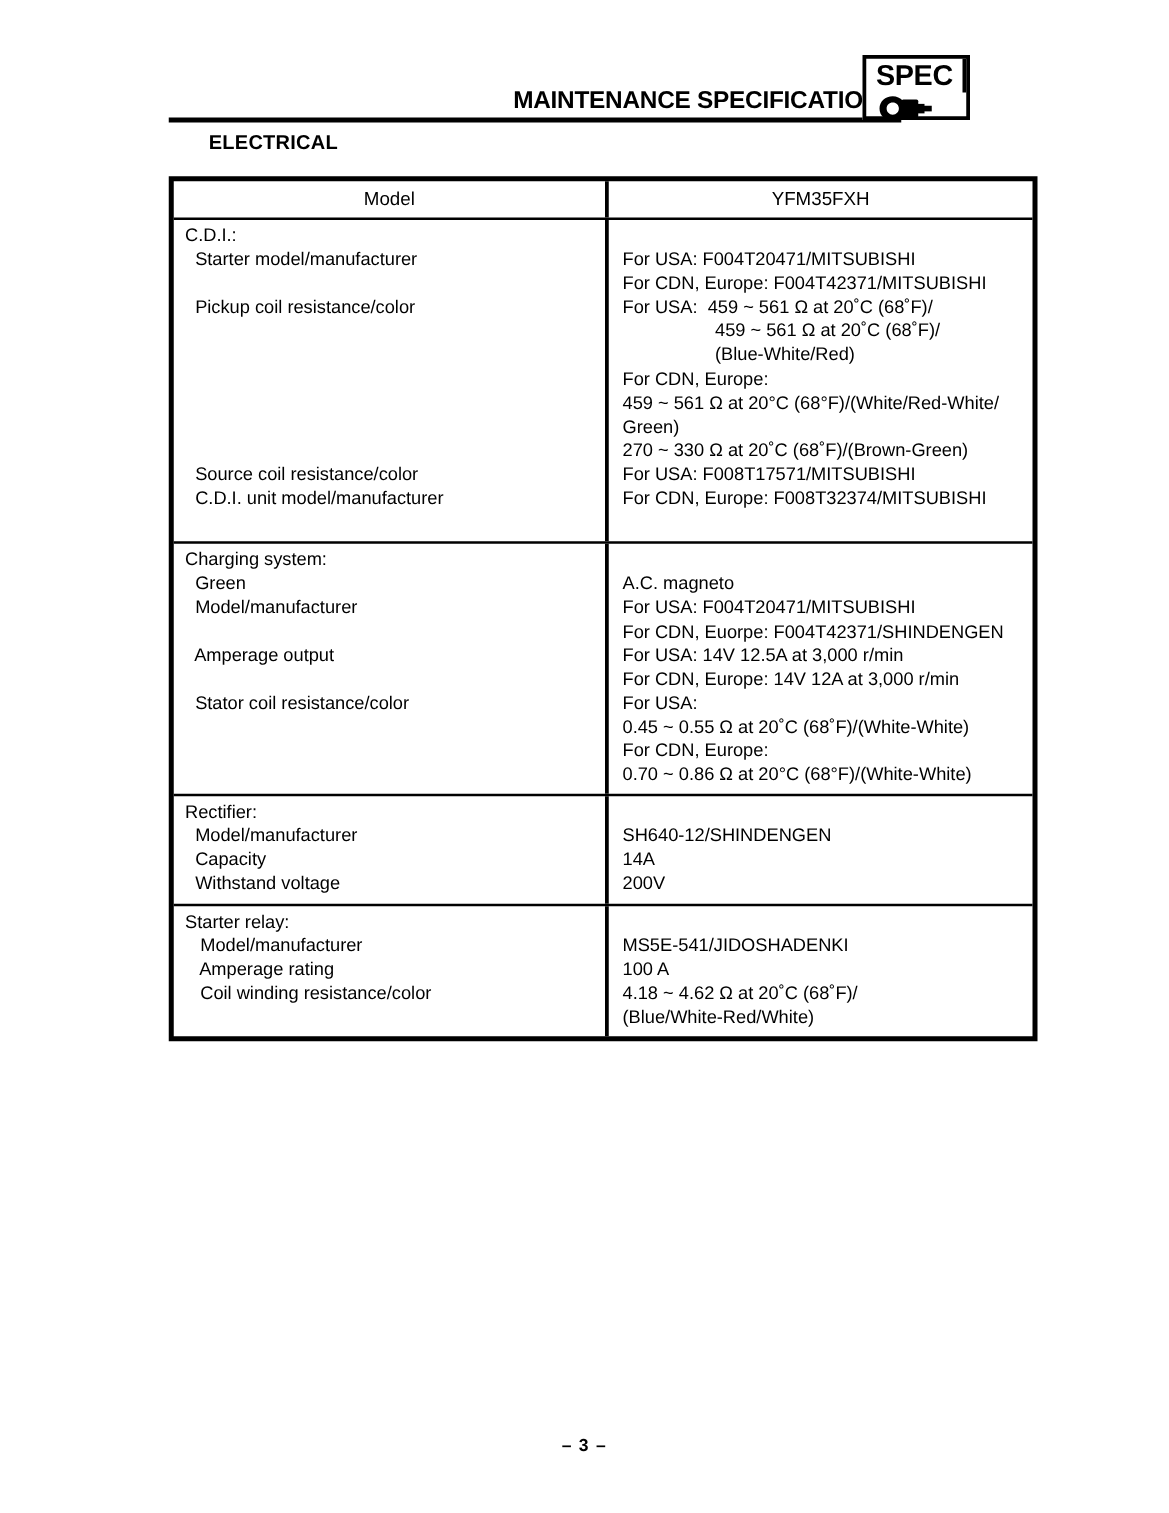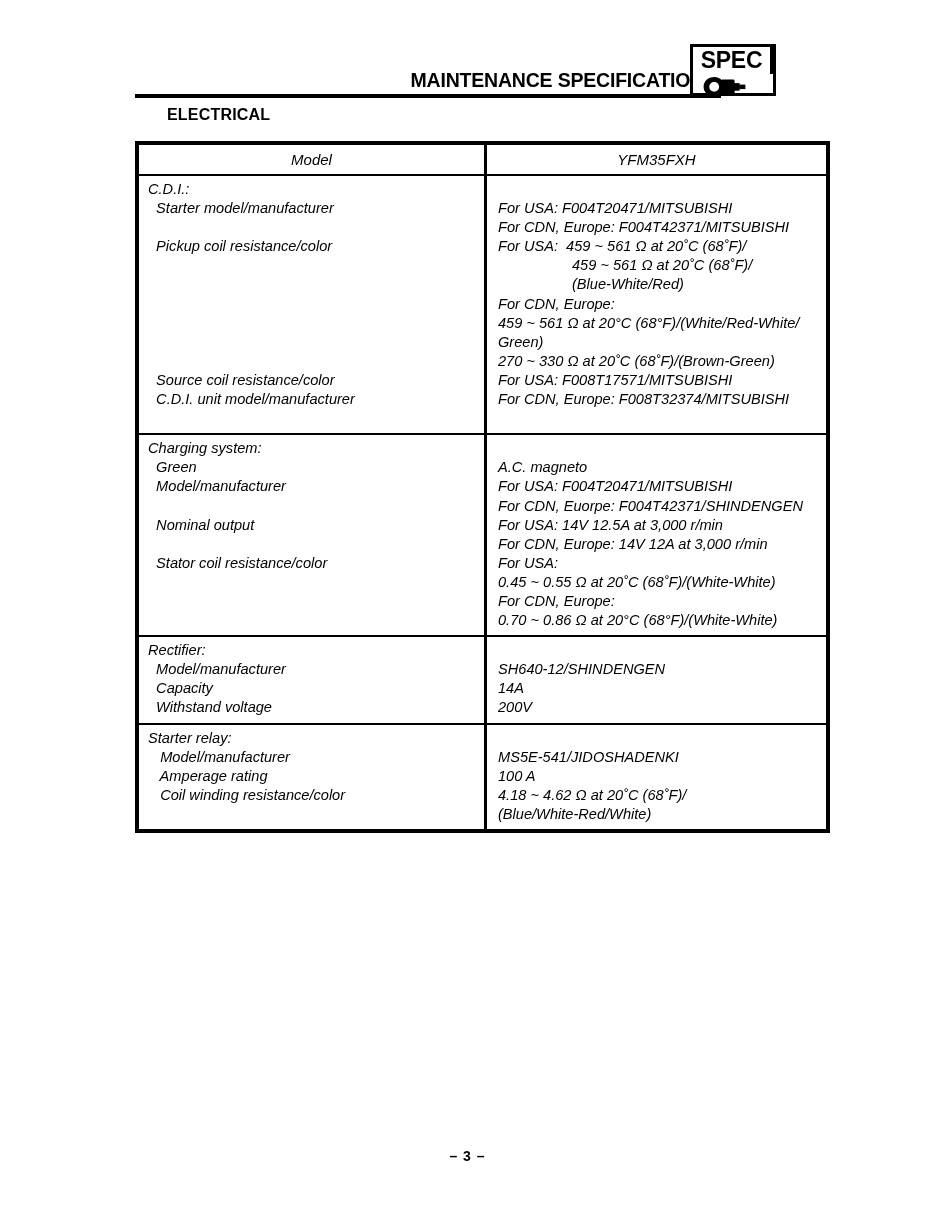--- a/index.html
+++ b/index.html
@@ -84,21 +84,20 @@
 
   
   .spec-table {
     position: absolute;
     left: 135px;
     top: 141px;
     width: 695px;
     border: 4px solid #000;
     box-sizing: border-box;
     background: #fff;
-    font-style: italic;
   }
   .t-head {
     display: flex;
     border-bottom: 2px solid #000;
     height: 29px;
   }
   .t-head .c1,
   .t-head .c2 {
     display: flex;
     align-items: center;
@@ -209,21 +208,21 @@
           <div class="line">For USA: F008T17571/MITSUBISHI</div>
           <div class="line">For CDN, Europe: F008T32374/MITSUBISHI</div>
         </div>
       </div>
       <div class="t-section">
         <div class="c1">
           <div class="line">Charging system:</div>
           <div class="line">  Green</div>
           <div class="line">  Model/manufacturer</div>
           <div class="line blank">&nbsp;</div>
-          <div class="line">  Nominal output</div>
+          <div class="line">  Amperage output</div>
           <div class="line blank">&nbsp;</div>
           <div class="line">  Stator coil resistance/color</div>
           <div class="line blank">&nbsp;</div>
           <div class="line blank">&nbsp;</div>
           <div class="line blank">&nbsp;</div>
         </div>
         <div class="c2">
           <div class="line blank">&nbsp;</div>
           <div class="line">A.C. magneto</div>
           <div class="line">For USA: F004T20471/MITSUBISHI</div>

